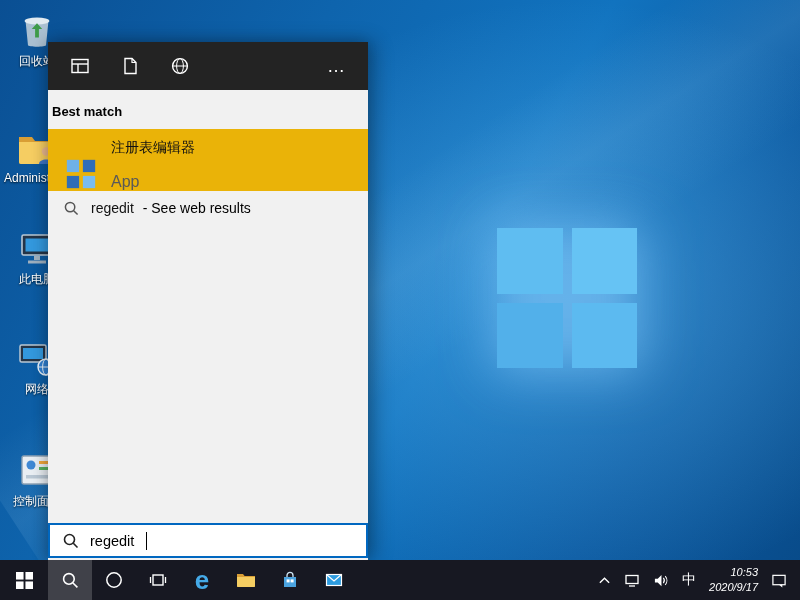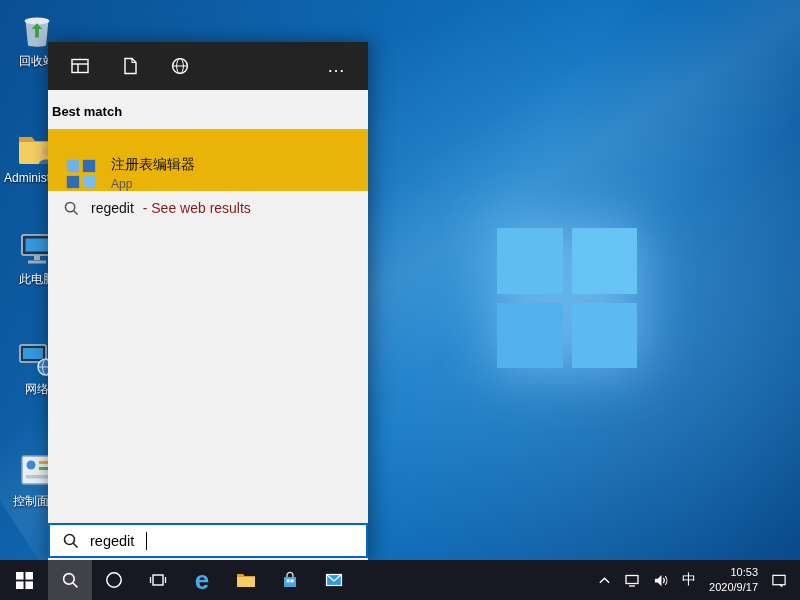--- a/index.html
+++ b/index.html
@@ -31,40 +31,40 @@
 
   
   .panel { position:absolute; left:48px; top:42px; width:320px; height:518px;
     background:#f1f1f1; z-index:5; box-shadow:6px 0 18px rgba(0,0,0,.30), -4px 0 12px rgba(0,0,0,.18); }
   .panel-header { height:48px; background:#232323; display:flex; align-items:center; padding:0 22px; gap:30px; }
   .filter-btn { width:20px; height:20px; display:flex; align-items:center; justify-content:center; cursor:pointer; }
   .more-btn { margin-left:auto; color:#fff; font-size:18px; letter-spacing:1px; line-height:10px; cursor:pointer; }
   .section-title { font-size:13px; font-weight:bold; color:#000; padding:14px 4px 10px; }
   .bm-row { height:62px; background:#eab308; display:flex; align-items:flex-end; padding:0 16px; gap:13px; cursor:pointer; }
   .bm-title { font-size:14px; color:#111; }
-  .bm-sub { font-size:12px; color:#595959; margin-top:3px; }
+  .bm-sub { font-size:16px; color:#595959; margin-top:16px; }
   .web-row { height:34px; display:flex; align-items:center; padding:0 16px; gap:12px; font-size:14px; cursor:pointer; }
   .web-query { color:#111; }
-  .web-suffix { color:#7f1d1d; margin-left:5px; }
+  .web-suffix { color:#000000; margin-left:5px; }
   .searchbox { position:absolute; left:0; right:0; bottom:2px; height:35px; background:#fff;
     border:2px solid #0067c0; display:flex; align-items:center; padding:0 13px; gap:11px; font-size:14.5px; color:#000; }
   .caret { width:1px; height:18px; background:#000; margin-left:1px; animation:blink 1s step-end infinite; }
   @keyframes blink { 0%,49%{opacity:1} 50%,100%{opacity:0} }
 
   
   .taskbar { position:absolute; left:0; bottom:0; width:800px; height:40px; background:#171822;
     display:flex; align-items:stretch; z-index:10; }
   .tb-left { display:flex; }
   .tb-btn { width:44px; display:flex; align-items:center; justify-content:center; cursor:pointer; }
   .tb-btn.active { background:rgba(255,255,255,.18); }
   .edge-glyph { color:#45aae8; font-size:26px; font-weight:bold; line-height:26px; }
   .tb-right { margin-left:auto; display:flex; align-items:center; gap:13px; padding:0 13px; }
   .tray-btn { display:flex; align-items:center; justify-content:center; cursor:pointer; }
   .ime { color:#fff; font-size:14px; }
-  .clock { color:#fff; font-size:11px; line-height:1.35; text-align:right; cursor:pointer; }
+  .clock { color:#fff; font-size:11px; line-height:1.35; text-align:right; cursor:pointer;font-style:italic; }
 </style>
 </head>
 <body>
 
 <div class="wallpaper">
   <div class="beam"></div>
   <div class="win-logo">
     <div class="pane"></div>
     <div class="pane"></div>
     <div class="pane"></div>

